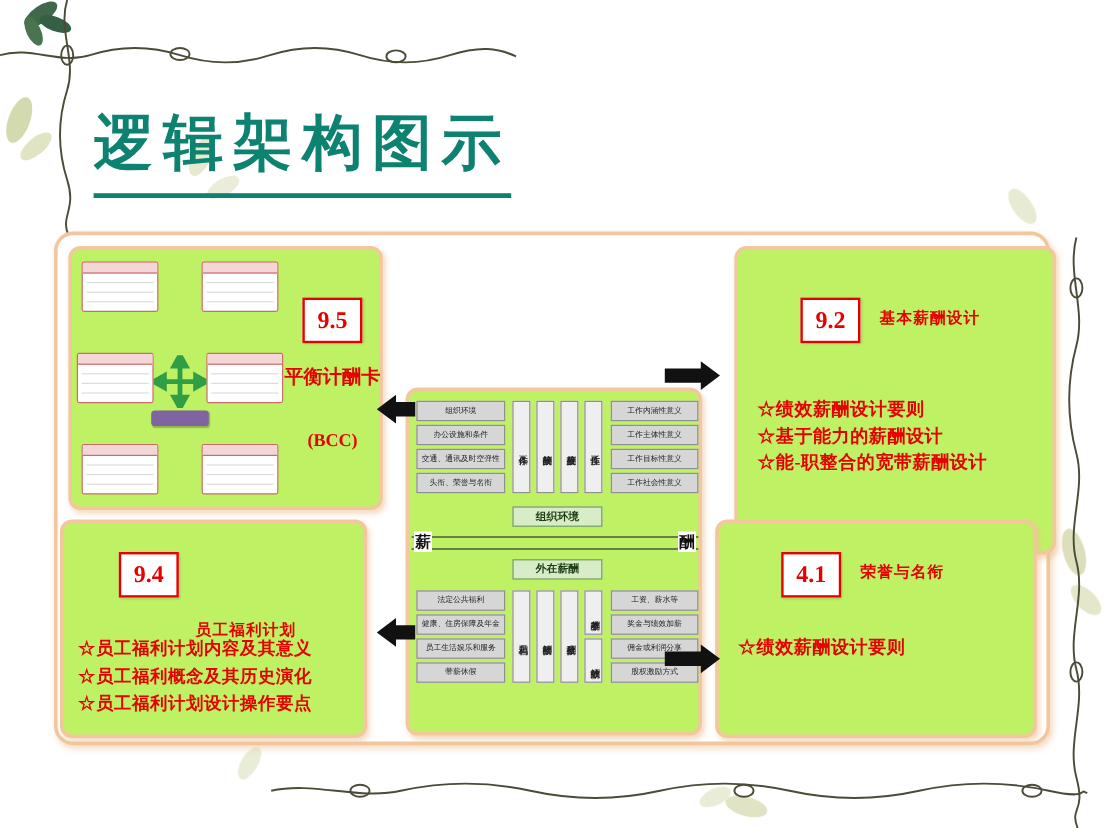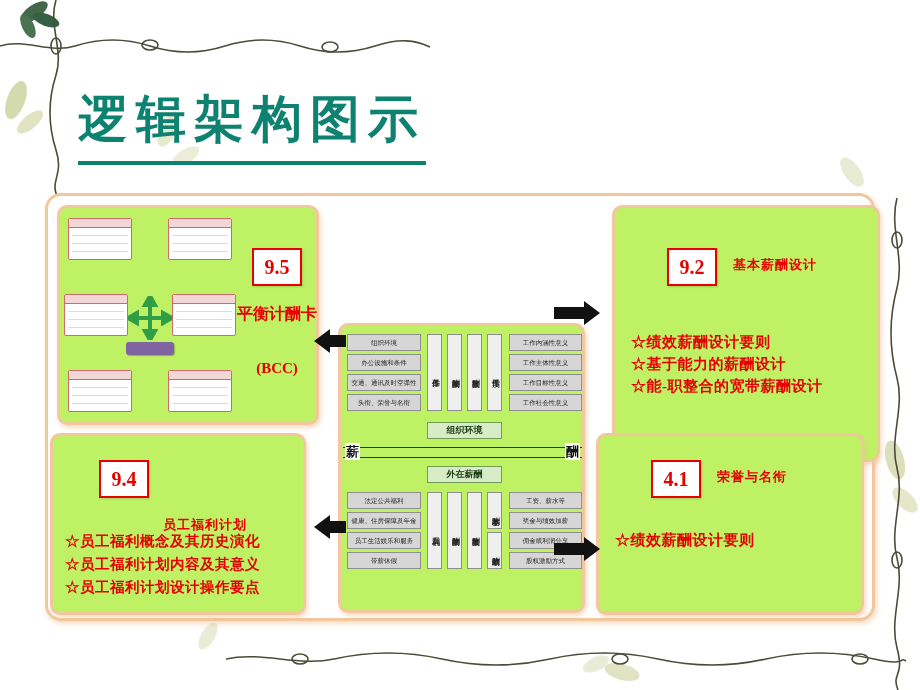--- a/index.html
+++ b/index.html
@@ -165,22 +165,22 @@
       <div>☆绩效薪酬设计要则</div>
       <div>☆基于能力的薪酬设计</div>
       <div>☆能-职整合的宽带薪酬设计</div>
     </div>
   </div>
 
   <div class="box" style="left:50px;top:433px;width:256px;height:182px;">
     <div class="numbox" style="left:46px;top:24px;width:50px;height:38px;">9.4</div>
     <div class="sec-title" style="left:110px;top:32px;margin-top:48px;">员工福利计划</div>
     <div class="bullets" style="left:12px;top:94px;line-height:1.6;font-size:14.5px;">
+      <div>☆员工福利计划内容及其意义</div>
       <div>☆员工福利概念及其历史演化</div>
-      <div>☆员工福利计划内容及其意义</div>
       <div>☆员工福利计划设计操作要点</div>
     </div>
   </div>
 
   <div class="box" style="left:596px;top:433px;width:268px;height:182px;">
     <div class="numbox" style="left:52px;top:24px;width:50px;height:38px;">4.1</div>
     <div class="sec-title" style="left:118px;top:32px;">荣誉与名衔</div>
     <div class="bullets" style="left:16px;top:92px;line-height:1.65;">
       <div>☆绩效薪酬设计要则</div>
     </div>

